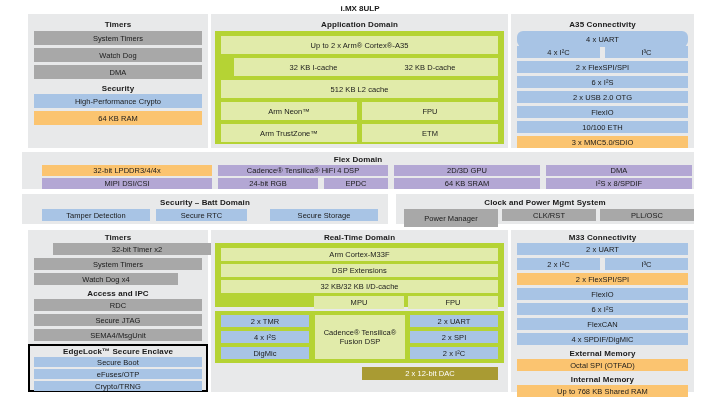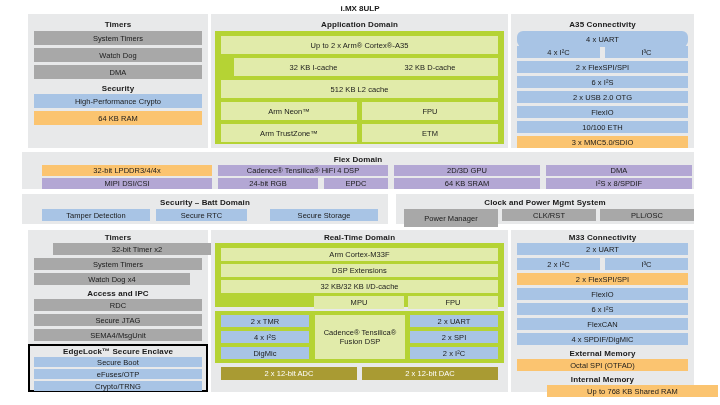--- a/index.html
+++ b/index.html
@@ -116,21 +116,21 @@
   <div class="abs blk gray" style="left:404px;top:209px;width:94px;height:18px;">Power Manager</div>
   <div class="abs blk gray" style="left:502px;top:209px;width:94px;height:12px;">CLK/RST</div>
   <div class="abs blk gray" style="left:600px;top:209px;width:94px;height:12px;">PLL/OSC</div>
 
   <div class="abs panel" style="left:28px;top:230px;width:180px;height:162px;"></div>
 
   <div class="abs hdr" style="left:34px;top:232px;width:168px;">Timers</div>
 
   <div class="abs blk gray" style="left:34px;top:243px;width:168px;height:12px;margin-left:19px;">32-bit Timer x2</div>
   <div class="abs blk gray" style="left:34px;top:258px;width:168px;height:12px;">System Timers</div>
-  <div class="abs blk gray" style="left:34px;top:273px;width:156px;height:12px;text-align:right;">Watch Dog x4</div>
+  <div class="abs blk gray" style="left:34px;top:273px;width:144px;height:12px;text-align:right;">Watch Dog x4</div>
 
   <div class="abs hdr" style="left:34px;top:288px;width:168px;">Access and IPC</div>
 
   <div class="abs blk gray" style="left:34px;top:314px;width:168px;height:12px;">Secure JTAG</div>
   <div class="abs blk gray" style="left:34px;top:299px;width:168px;height:12px;">RDC</div>
   <div class="abs blk gray" style="left:34px;top:329px;width:168px;height:12px;">SEMA4/MsgUnit</div>
 
   <div class="abs enclave" style="left:28px;top:344px;width:180px;height:48px;"></div>
 
   <div class="abs hdr" style="left:32px;top:346px;width:172px;">EdgeLock™ Secure Enclave</div>
@@ -160,35 +160,34 @@
 
   <div class="abs blk lime-inner" style="left:315px;top:315px;width:90px;height:44px;flex-direction:column;">
     <span>Cadence® Tensilica®</span>
     <span>Fusion DSP</span>
   </div>
 
   <div class="abs blk blue" style="left:410px;top:315px;width:88px;height:12px;">2 x UART</div>
   <div class="abs blk blue" style="left:410px;top:331px;width:88px;height:12px;">2 x SPI</div>
   <div class="abs blk blue" style="left:410px;top:347px;width:88px;height:12px;">2 x I²C</div>
 
-  <div class="abs blk olive" style="left:221px;top:367px;width:136px;height:13px;color:#ffffff;">2 x 12-bit ADC</div>
   <div class="abs blk olive" style="left:362px;top:367px;width:136px;height:13px;color:#ffffff;">2 x 12-bit DAC</div>
 
   <div class="abs panel" style="left:511px;top:230px;width:183px;height:162px;"></div>
 
   <div class="abs hdr" style="left:511px;top:232px;width:183px;">M33 Connectivity</div>
 
   <div class="abs blk blue" style="left:517px;top:243px;width:171px;height:12px;">2 x UART</div>
   <div class="abs blk blue" style="left:517px;top:258px;width:83px;height:12px;">2 x I²C</div>
   <div class="abs blk blue" style="left:605px;top:258px;width:83px;height:12px;">I³C</div>
   <div class="abs blk orange" style="left:517px;top:273px;width:171px;height:12px;">2 x FlexSPI/SPI</div>
   <div class="abs blk blue" style="left:517px;top:288px;width:171px;height:12px;">FlexIO</div>
   <div class="abs blk blue" style="left:517px;top:303px;width:171px;height:12px;">6 x I²S</div>
   <div class="abs blk blue" style="left:517px;top:318px;width:171px;height:12px;">FlexCAN</div>
   <div class="abs blk blue" style="left:517px;top:333px;width:171px;height:12px;">4 x SPDIF/DigMIC</div>
 
   <div class="abs hdr" style="left:511px;top:348px;width:183px;">External Memory</div>
   <div class="abs blk orange" style="left:517px;top:359px;width:171px;height:12px;">Octal SPI (OTFAD)</div>
 
   <div class="abs hdr" style="left:511px;top:374px;width:183px;">Internal Memory</div>
-  <div class="abs blk orange" style="left:517px;top:385px;width:171px;height:12px;margin-left:30px;">Up to 768 KB Shared RAM</div>
+  <div class="abs blk orange" style="left:517px;top:385px;width:171px;height:12px;">Up to 768 KB Shared RAM</div>
 
 </div>
 
 </body></html>

